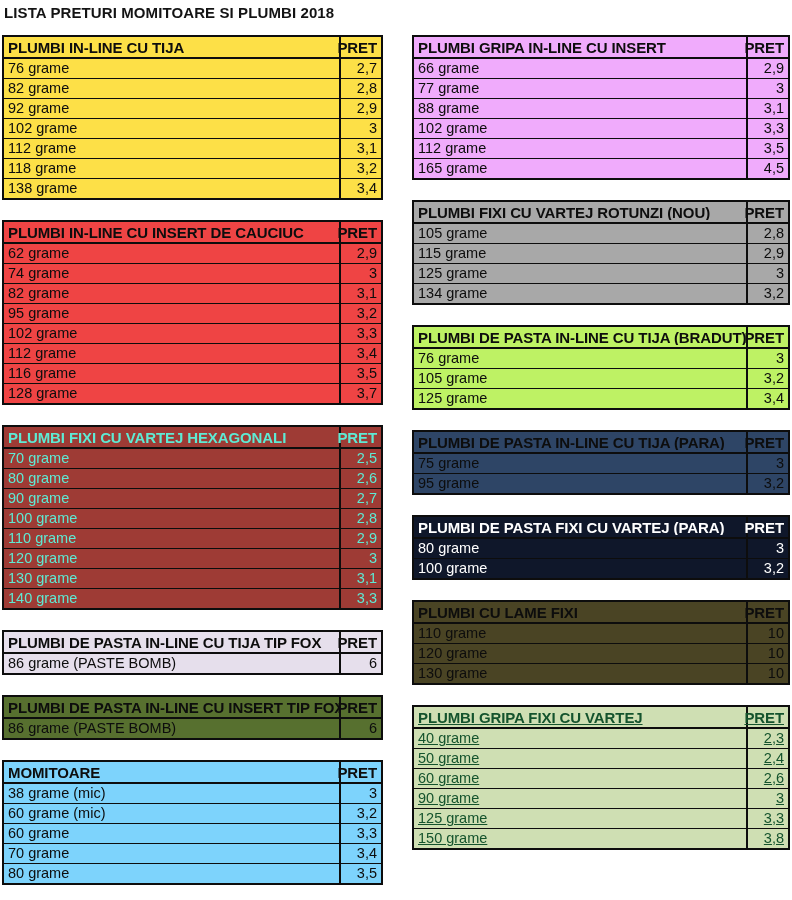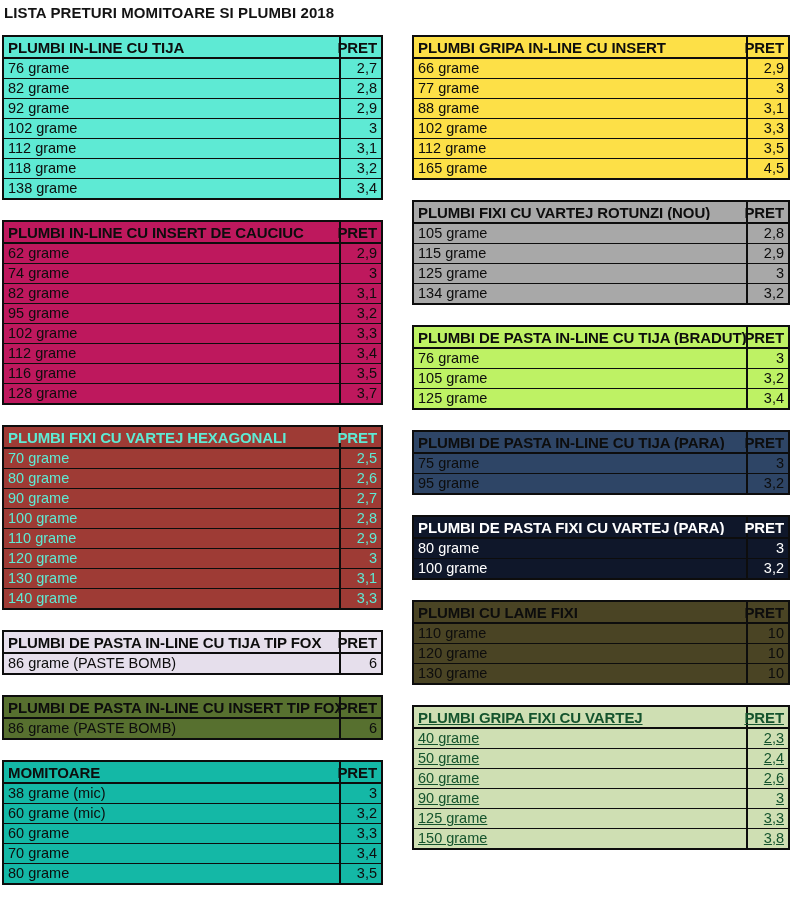--- a/index.html
+++ b/index.html
@@ -74,21 +74,21 @@
     padding-right: 4px;
   }
 </style>
 </head>
 <body>
 
 <div class="page">
   <h1 class="title">LISTA PRETURI MOMITOARE SI PLUMBI 2018</h1>
   <div class="columns">
     <div class="col-left">
-        <div class="ptable" style="background: #5eead4; color: rgb(13, 13, 13);">
+        <div class="ptable" style="background: #fde047; color: rgb(13, 13, 13);">
           <div class="prow header-row">
             <div class="cell-label">PLUMBI IN-LINE CU TIJA</div>
             <div class="cell-price">PRET</div>
           </div>
           <div class="prow">
             <div class="cell-label">76 grame</div>
             <div class="cell-price">2,7</div>
           </div>
           <div class="prow">
             <div class="cell-label">82 grame</div>
@@ -108,21 +108,21 @@
           </div>
           <div class="prow">
             <div class="cell-label">118 grame</div>
             <div class="cell-price">3,2</div>
           </div>
           <div class="prow">
             <div class="cell-label">138 grame</div>
             <div class="cell-price">3,4</div>
           </div>
         </div>
-        <div class="ptable" style="background: #be185d; color: rgb(13, 13, 13);">
+        <div class="ptable" style="background: #ef4444; color: rgb(13, 13, 13);">
           <div class="prow header-row">
             <div class="cell-label">PLUMBI IN-LINE CU INSERT DE CAUCIUC</div>
             <div class="cell-price">PRET</div>
           </div>
           <div class="prow">
             <div class="cell-label">62 grame</div>
             <div class="cell-price">2,9</div>
           </div>
           <div class="prow">
             <div class="cell-label">74 grame</div>
@@ -204,21 +204,21 @@
         <div class="ptable" style="background: rgb(87, 112, 47); color: rgb(13, 13, 13);">
           <div class="prow header-row">
             <div class="cell-label">PLUMBI DE PASTA IN-LINE CU INSERT TIP FOX</div>
             <div class="cell-price">PRET</div>
           </div>
           <div class="prow">
             <div class="cell-label">86 grame (PASTE BOMB)</div>
             <div class="cell-price">6</div>
           </div>
         </div>
-        <div class="ptable" style="background: #14b8a6; color: rgb(13, 13, 13);">
+        <div class="ptable" style="background: #7dd3fc; color: rgb(13, 13, 13);">
           <div class="prow header-row">
             <div class="cell-label">MOMITOARE</div>
             <div class="cell-price">PRET</div>
           </div>
           <div class="prow">
             <div class="cell-label">38 grame (mic)</div>
             <div class="cell-price">3</div>
           </div>
           <div class="prow">
             <div class="cell-label">60 grame (mic)</div>
@@ -232,21 +232,21 @@
             <div class="cell-label">70 grame</div>
             <div class="cell-price">3,4</div>
           </div>
           <div class="prow">
             <div class="cell-label">80 grame</div>
             <div class="cell-price">3,5</div>
           </div>
         </div>
       </div>
     <div class="col-right">
-        <div class="ptable" style="background: #fde047; color: rgb(13, 13, 13);">
+        <div class="ptable" style="background: #f0abfc; color: rgb(13, 13, 13);">
           <div class="prow header-row">
             <div class="cell-label">PLUMBI GRIPA IN-LINE CU INSERT</div>
             <div class="cell-price">PRET</div>
           </div>
           <div class="prow">
             <div class="cell-label">66 grame</div>
             <div class="cell-price">2,9</div>
           </div>
           <div class="prow">
             <div class="cell-label">77 grame</div>

